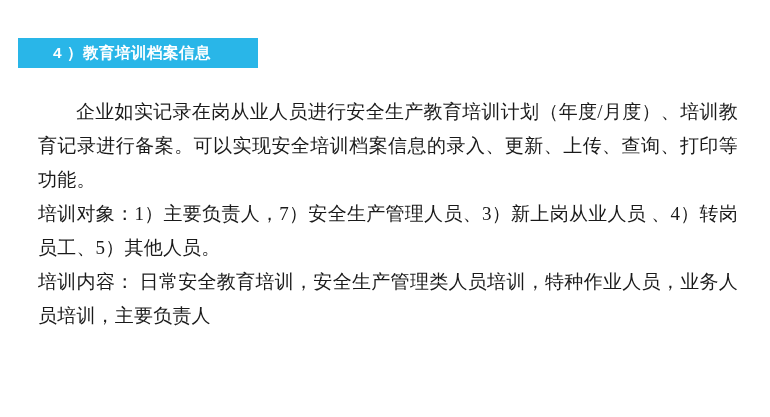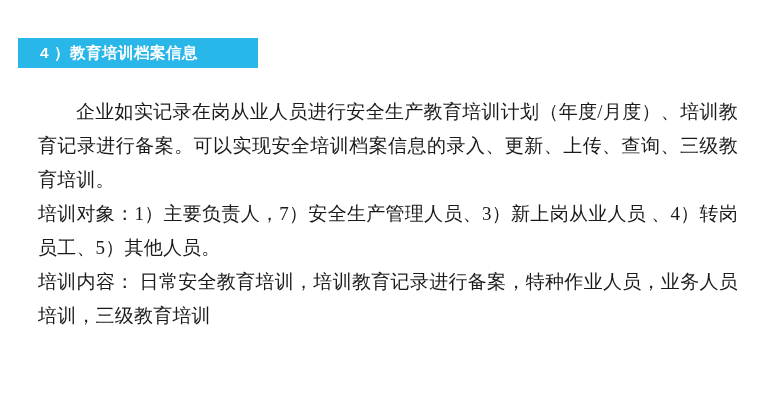--- a/index.html
+++ b/index.html
@@ -22,21 +22,21 @@
   .section-heading {
     position: absolute;
     left: 18px;
     top: 38px;
     width: 240px;
     height: 30px;
     background: #29b6e8;
     display: flex;
     align-items: center;
     box-sizing: border-box;
-    padding-left: 22px;
+    padding-left: 35px;
   }
   .section-heading .heading-text {
     color: #ffffff;
     font-size: 15.5px;
     font-weight: bold;
     letter-spacing: 0.5px;
     font-family: "Liberation Sans", "DejaVu Sans", sans-serif;
     white-space: nowrap;
   }
   .body-copy {
@@ -60,18 +60,18 @@
 </head>
 <body>
 
 <div class="page">
 
   <div class="section-heading">
     <span class="heading-text">4 ）教育培训档案信息</span>
   </div>
 
   <div class="body-copy">
-    <p class="para indent">企业如实记录在岗从业人员进行安全生产教育培训计划（年度/月度）、培训教育记录进行备案。可以实现安全培训档案信息的录入、更新、上传、查询、三级教育培训。</p>
+    <p class="para indent">企业如实记录在岗从业人员进行安全生产教育培训计划（年度/月度）、培训教育记录进行备案。可以实现安全培训档案信息的录入、更新、上传、查询、打印等功能。</p>
     <p class="para">培训对象：1）主要负责人，7）安全生产管理人员、3）新上岗从业人员 、4）转岗员工、5）其他人员。</p>
-    <p class="para">培训内容： 日常安全教育培训，培训教育记录进行备案，特种作业人员，业务人员培训，三级教育培训</p>
+    <p class="para">培训内容： 日常安全教育培训，安全生产管理类人员培训，特种作业人员，业务人员培训，主要负责人</p>
   </div>
 
 </div>
 
 </body></html>

